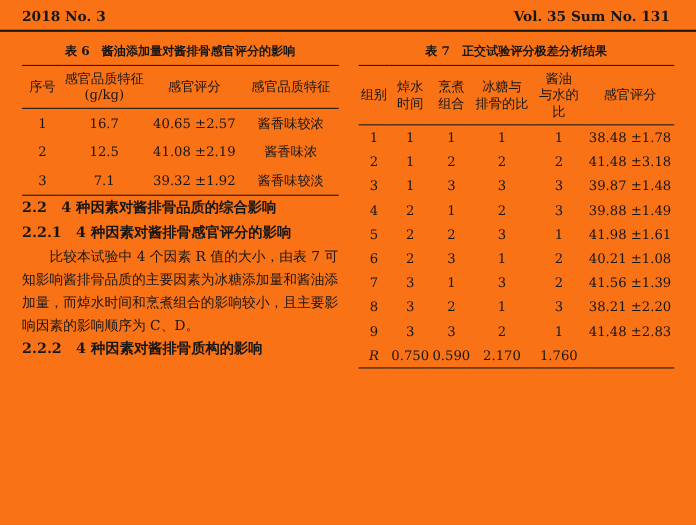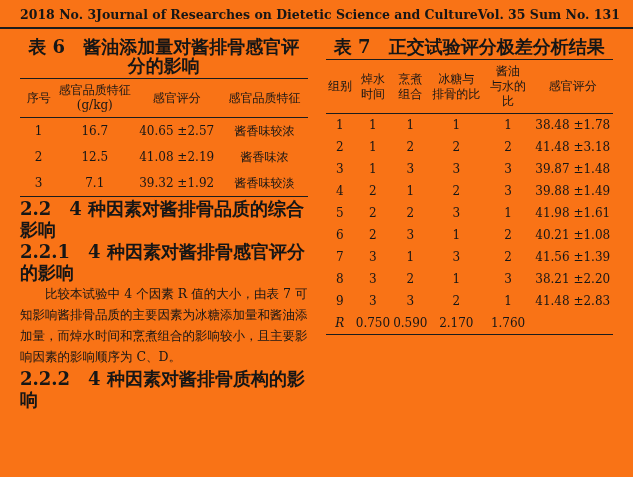--- a/index.html
+++ b/index.html
@@ -36,21 +36,21 @@
     flex:1;
     min-width:0;
     font-size:12.5px;
     line-height:21px;
     text-align:justify;
   }
 
   .tbl-caption {
     text-align:center;
     font-weight:bold;
-    font-size:18px;
+    font-size:11px;
     line-height:19px;
     margin:2px 0 3px 0;
   }
   table.paper-table {
     width:100%;
     border-collapse:collapse;
     border-top:1.8px solid #1c1c1c;
     border-bottom:1.8px solid #1c1c1c;
     font-size:12px;
   }
@@ -68,37 +68,36 @@
     vertical-align:middle;
     padding:3px 1px;
     line-height:16px;
     white-space:nowrap;
   }
   table.t6 td { padding:5px 1px; }
   table.t7 tbody tr:last-child td:first-child { font-style:italic; }
 
   .heading {
     font-weight:bold;
-    font-size:18px;
+    font-size:13px;
     line-height:21px;
     margin:1px 0 0 0;
     text-align:left;
   }
   .para { margin:0; }
   .para.indent { text-indent:2em; }
   sup.ref { font-size:9px; line-height:0; }
 </style>
 </head>
 <body>
 
 <div class="page">
 
   <div class="journal-header">
     <span class="hl">2018 No. 3</span>
-    <span class="hc">Journal of Researches on Dietetic Science and Culture</span>
     <span class="hr">Vol. 35 Sum No. 131</span>
   </div>
 
   <div class="columns">
 
     <div class="col">
 
       <div class="tbl-caption">表 6　酱油添加量对酱排骨感官评分的影响</div>
       <table class="paper-table t6">
         <colgroup>

